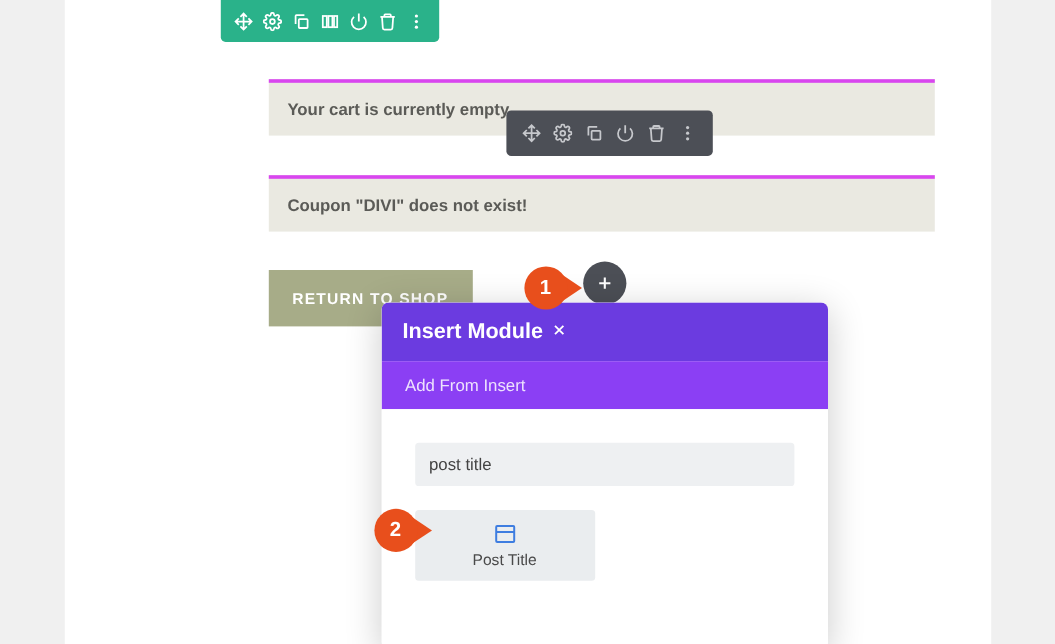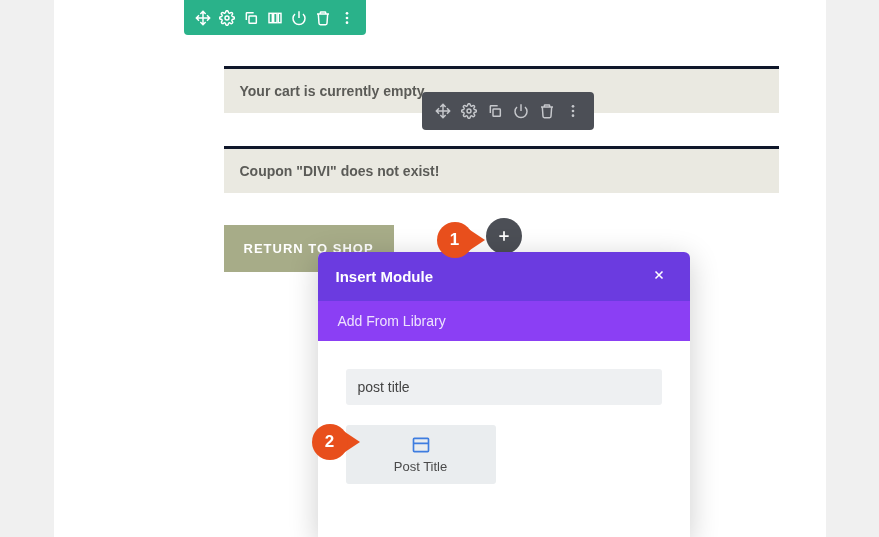--- a/index.html
+++ b/index.html
@@ -48,21 +48,21 @@
       display: flex;
       align-items: center;
       justify-content: center;
       cursor: pointer;
     }
     .notice {
       position: absolute;
       left: 170px;
       width: 555px;
       background: #eae9e1;
-      border-top: 3px solid #0f172a;
+      border-top: 3px solid #d946ef;
       padding: 14px 16px;
       font-size: 14px;
       color: #5b5b57;
       font-weight: 600;
     }
     .notice.first { top: 66px; }
     .notice.second { top: 146px; }
     .return-btn {
       position: absolute;
       top: 225px;
@@ -127,24 +127,24 @@
       width: 372px;
       background: #fff;
       box-shadow: 0 6px 30px rgba(0,0,0,0.2);
       border-radius: 6px;
       overflow: hidden;
     }
     .modal-header {
       background: #6b3be0;
       color: #fff;
       padding: 14px 18px;
-      font-size: 15px;
+      font-size: 18px;
       font-weight: 600;
       display: flex;
-      justify-content: space-between;
+      justify-content: flex-start;
       align-items: center;
     }
     .modal-close {
       cursor: pointer;
       font-size: 18px;
       padding: 0 6px;
     }
     .modal-tabs {
       display: flex;
       background: #8b3ff4;
@@ -302,21 +302,21 @@
   <div class="modal">
     <div class="modal-header">
       <span>Insert Module</span>
       <span class="modal-close">
         <svg width="14" height="14" viewBox="0 0 24 24" fill="none" stroke="#fff" stroke-width="2.6">
             <path d="M18 6 6 18M6 6l12 12"></path>
           </svg>
       </span>
     </div>
     <div class="modal-tabs">
-      <div class="modal-tab inactive">Add From Library</div>
+      <div class="modal-tab inactive">Add From Insert</div>
     </div>
     <div class="modal-body">
       <input class="search-input" type="text" value="post title" style="">
       <div class="module-item">
         <svg width="20" height="20" viewBox="0 0 24 24" fill="none" stroke="#3e7de0" stroke-width="2">
             <rect x="3" y="4" width="18" height="16" rx="1"></rect>
             <path d="M3 10h18"></path>
           </svg>
         <div class="module-item-label">Post Title</div>
       </div>

